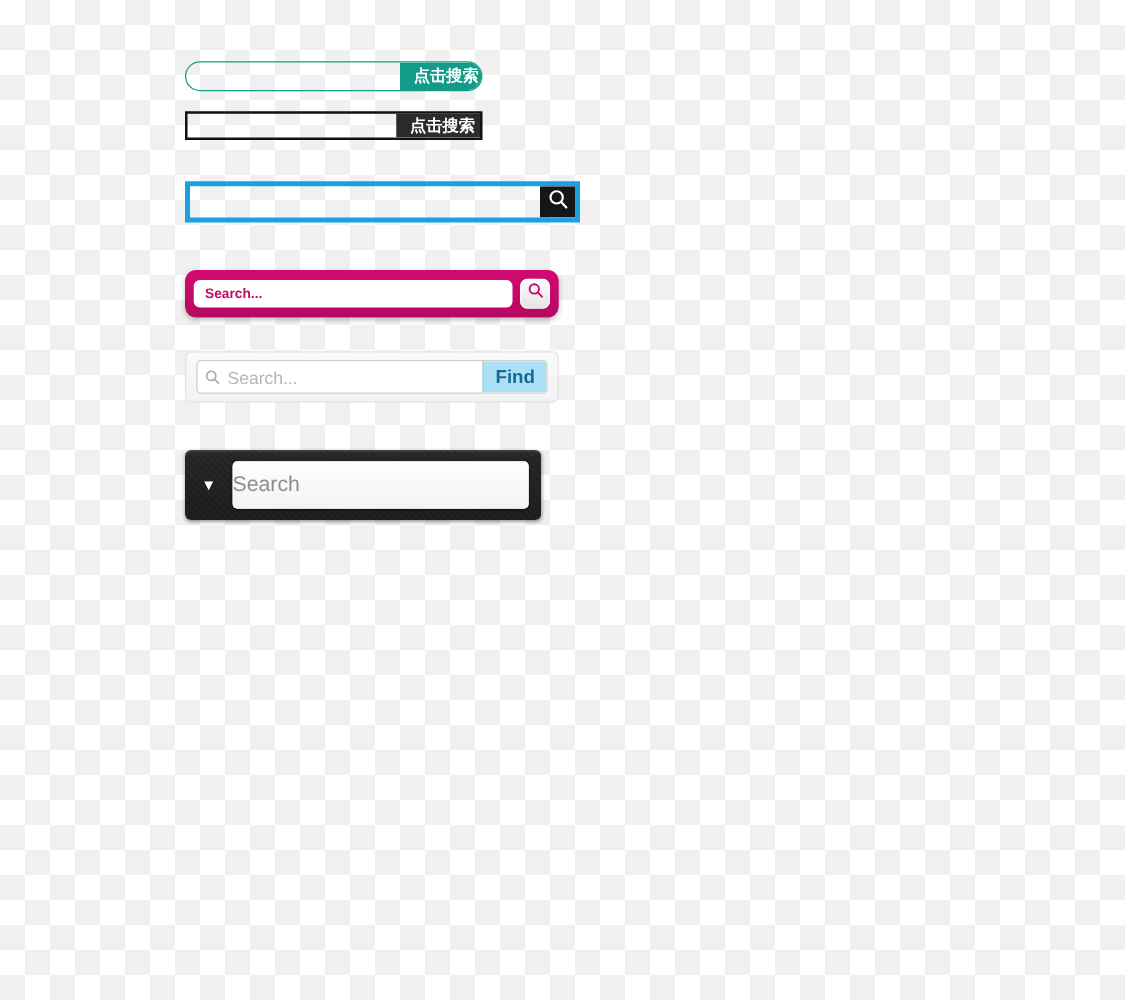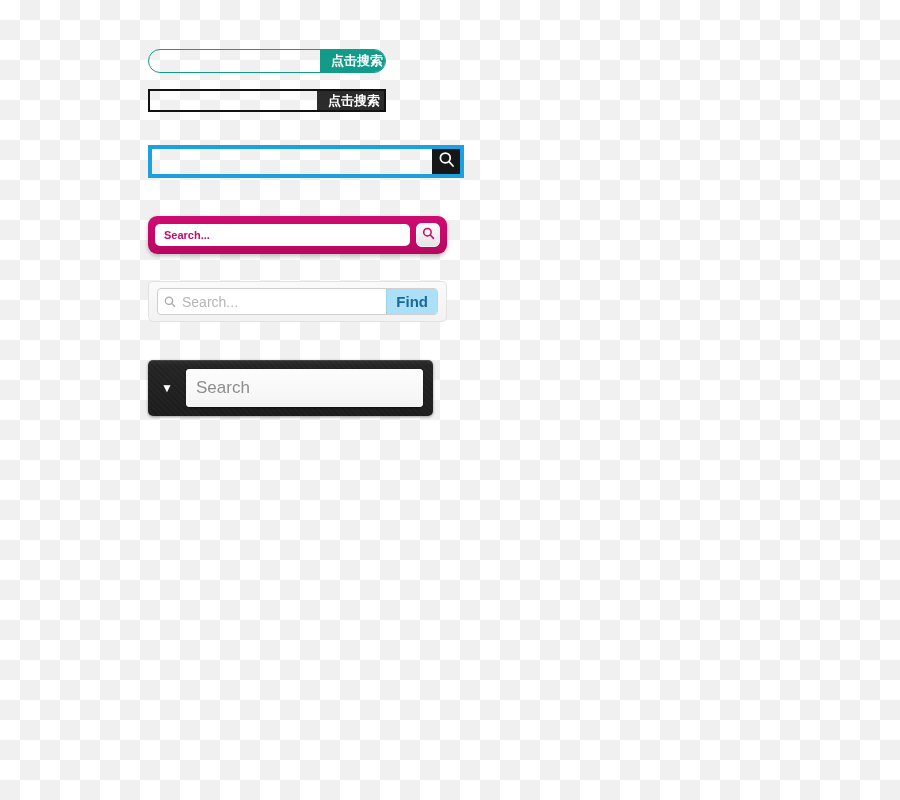--- a/index.html
+++ b/index.html
@@ -280,21 +280,21 @@
     box-shadow: 0 1px 2px rgba(0,0,0,0.5);
   }
   #bar-dark .field {
     flex: 1 1 auto;
     border: none;
     outline: none;
     background: linear-gradient(180deg, #fdfdfd 0%, #f4f4f4 100%);
     font-size: 17px;
     color: #8d8d8d;
     font-family: "Liberation Sans", sans-serif;
-    padding: 0 10px;
+    padding: 0 0;
   }
   #bar-dark .field::placeholder { color: #8d8d8d; opacity: 1; }
 </style>
 </head>
 <body>
 
 <div class="canvas">
 
   <div id="bar-teal">
     <input class="field" type="text" placeholder="" value="" style="">

